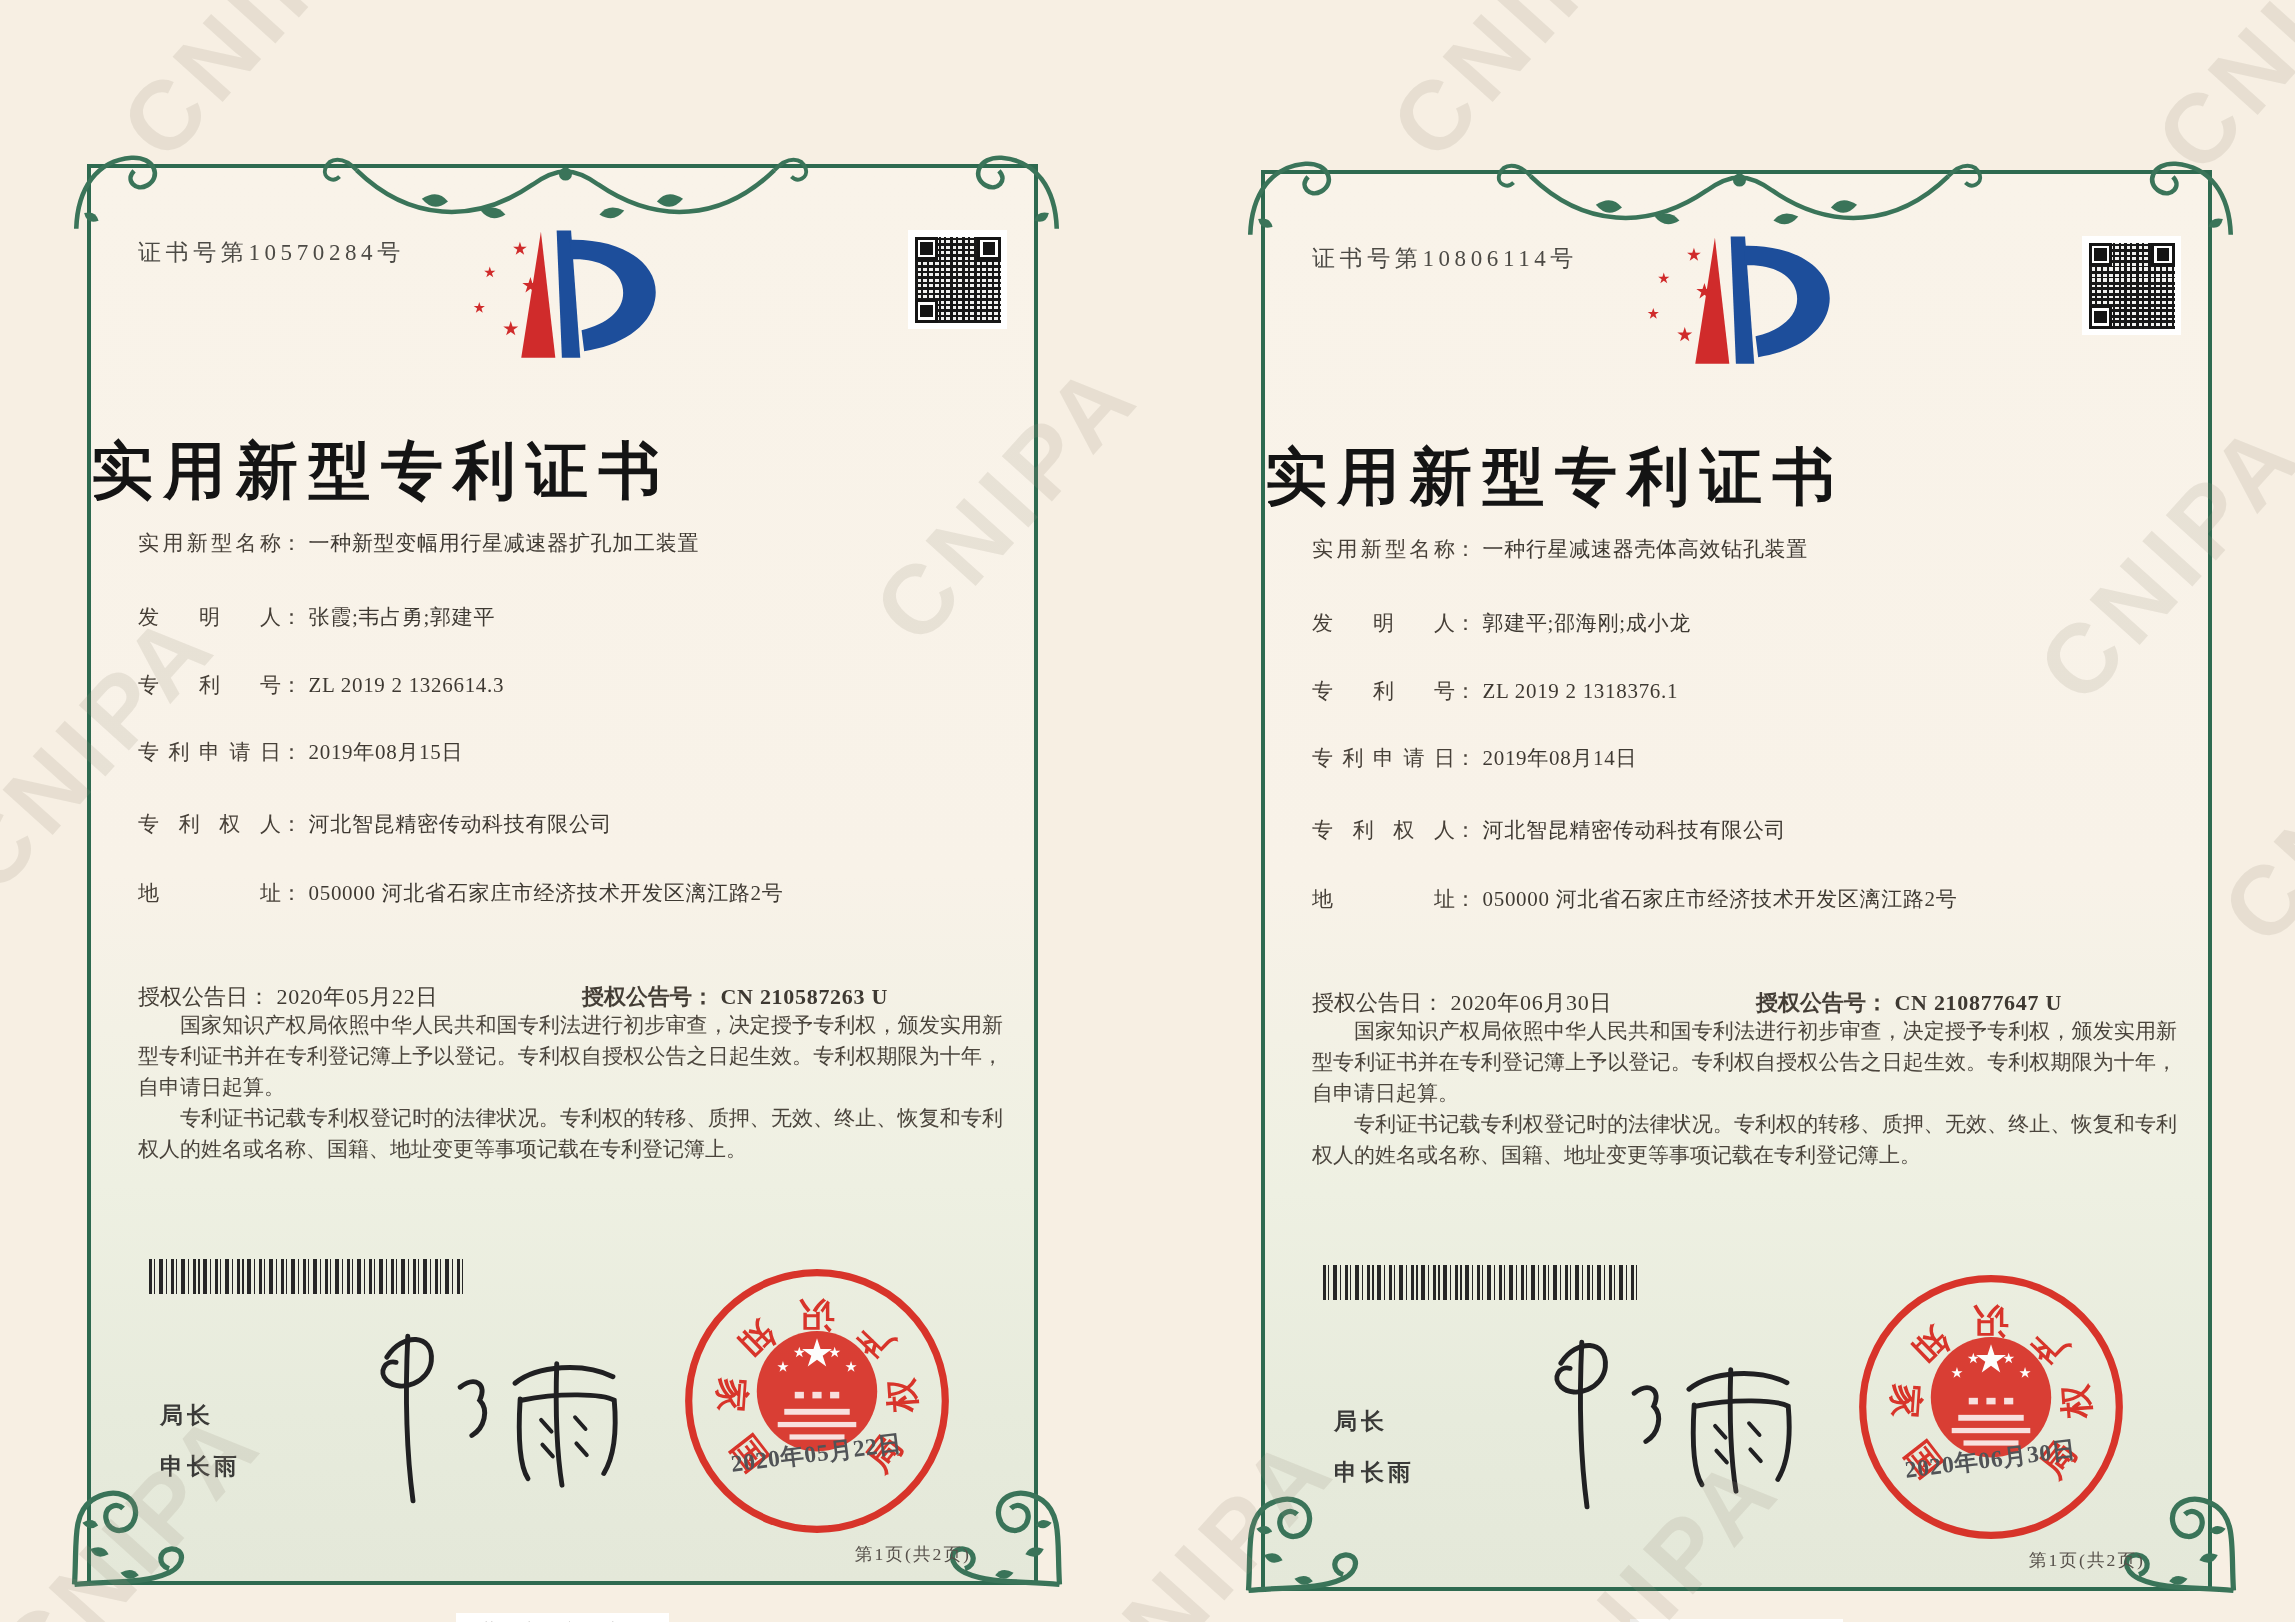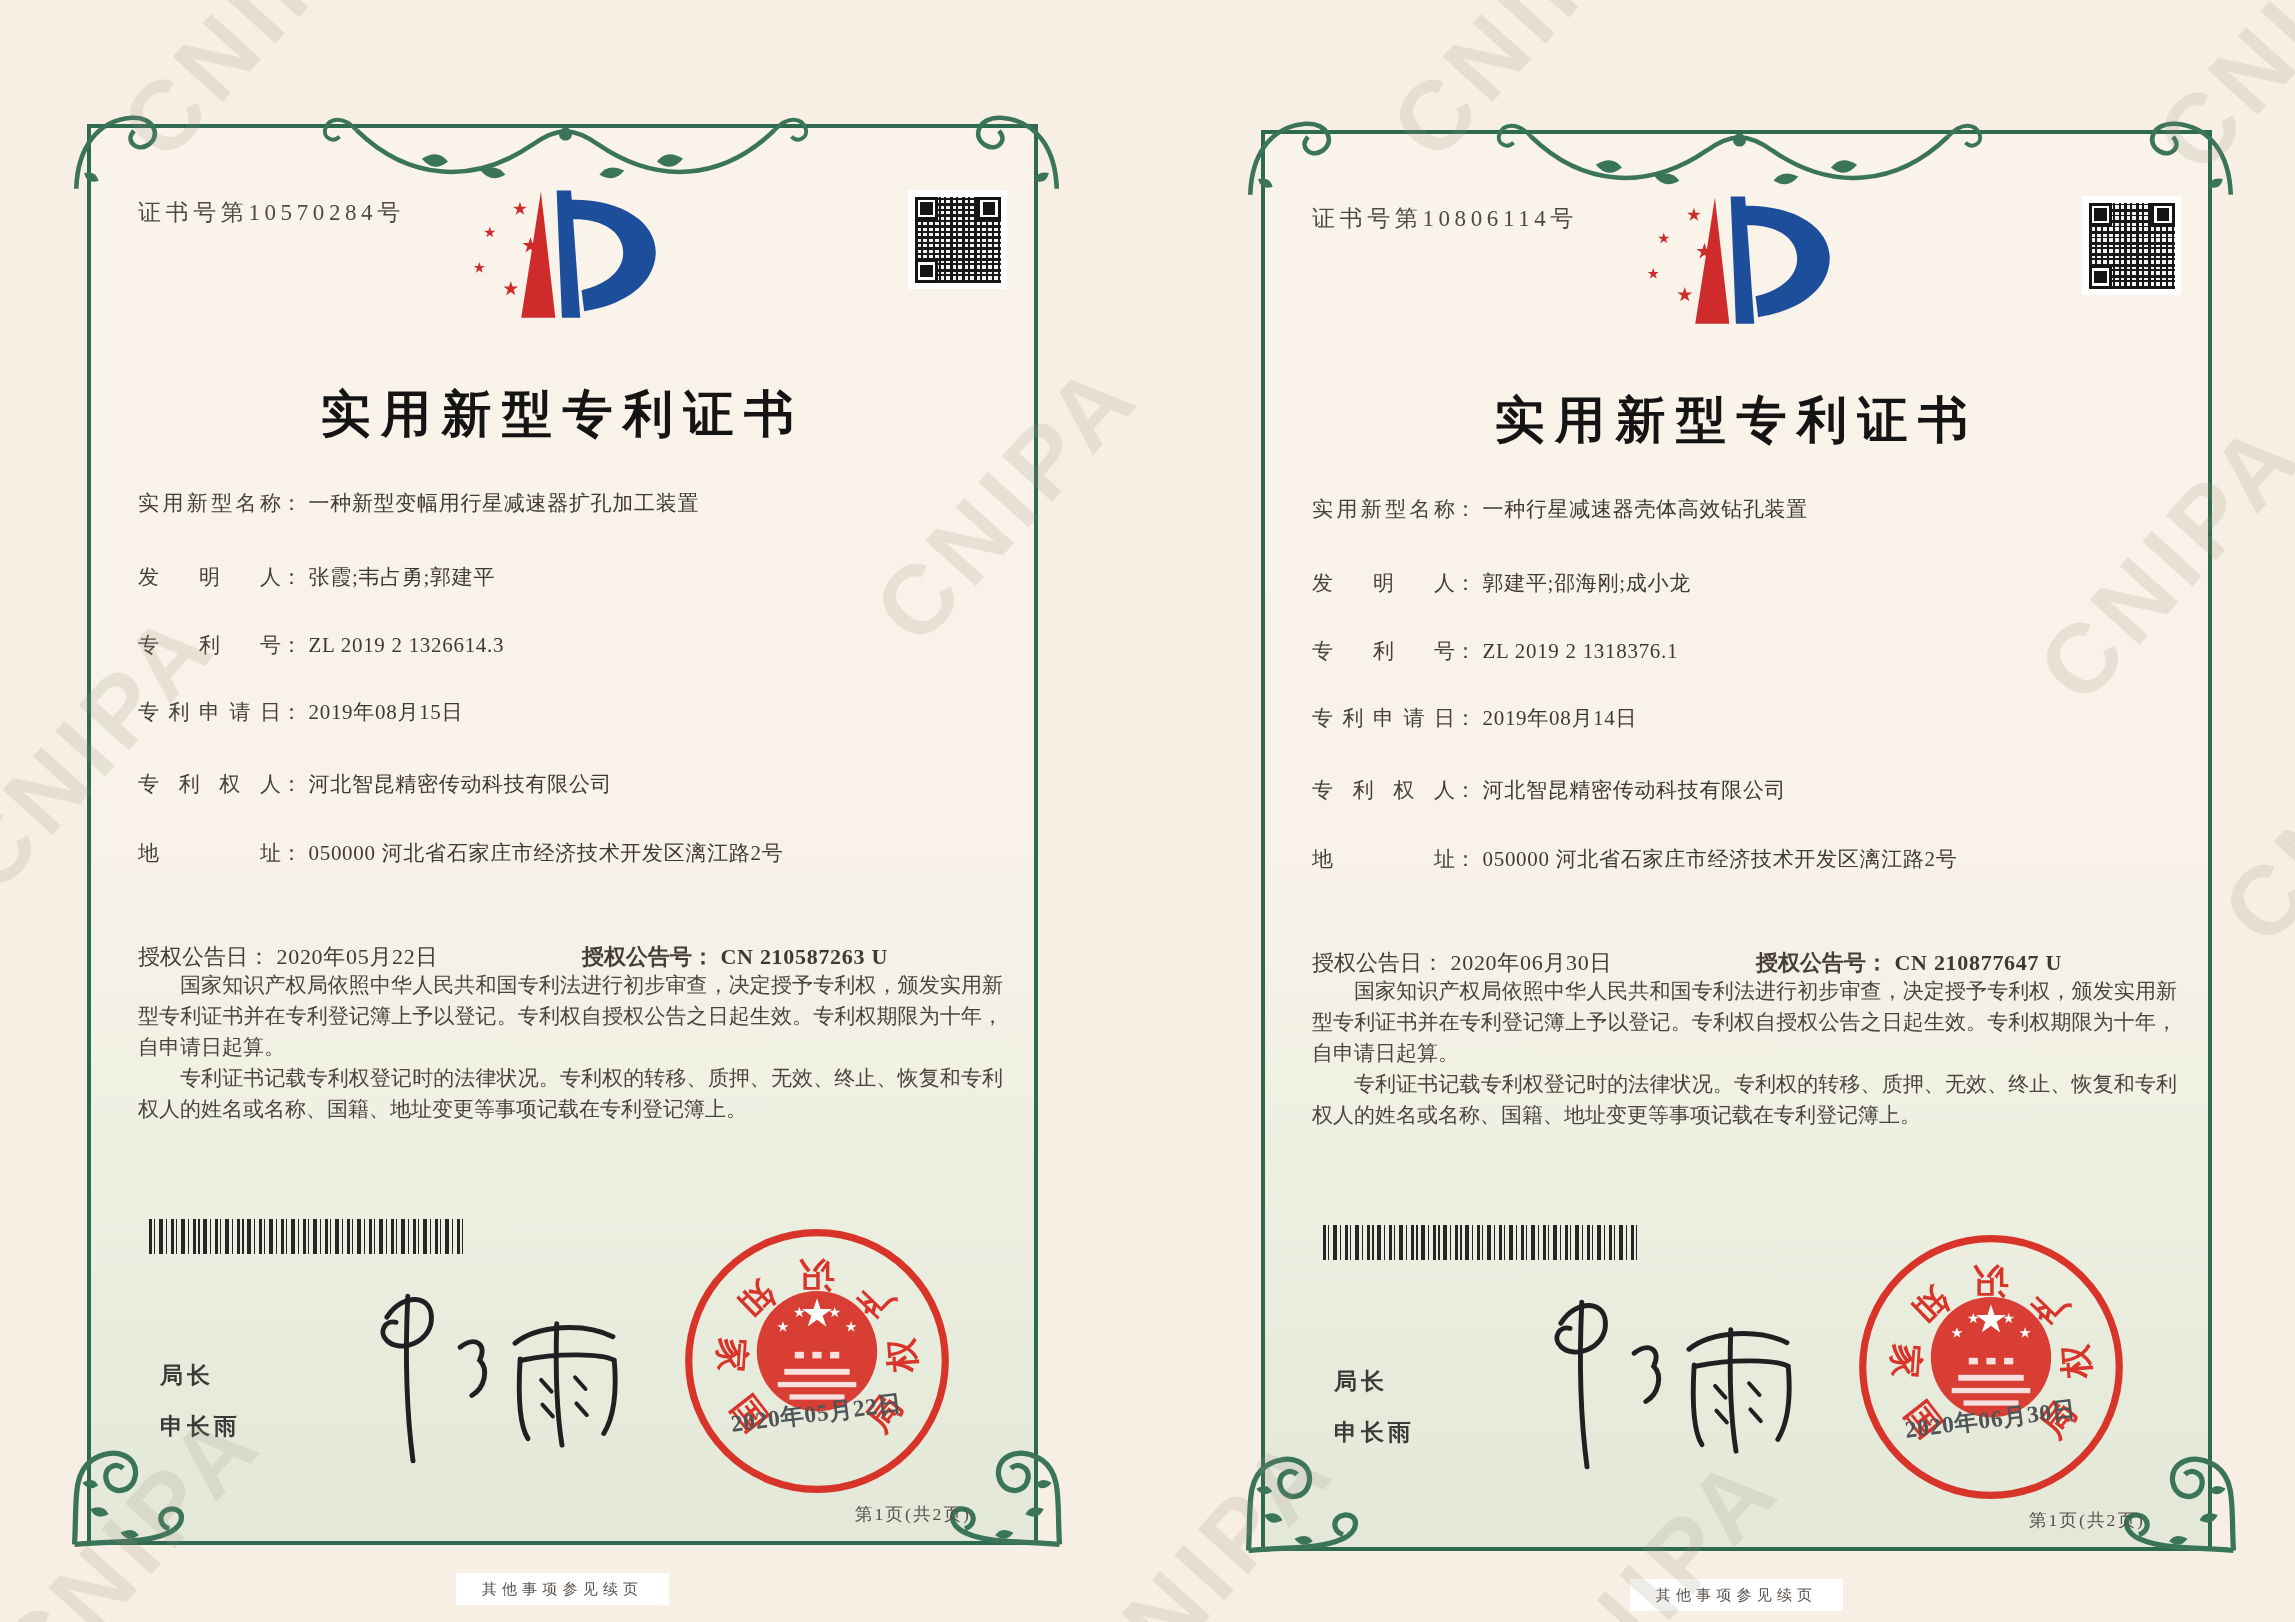--- a/index.html
+++ b/index.html
@@ -2,29 +2,29 @@
 <html style="font-size:10.5px"><head>
 <meta charset="utf-8">
 <style>
   html,body{margin:0;padding:0;}
   body{width:2295px;height:1623px;position:relative;overflow:hidden;
        background:#f7efe3;font-family:"Liberation Serif","DejaVu Serif",serif;}
 
   
   .cert{position:absolute;width:951px;height:1421px;box-sizing:border-box;
         border:4.6px solid #2e6a50;
-        background:linear-gradient(180deg,#f9f3e9 0%,#f8f2e8 50%,#eef0e2 72%,#e7ebdc 88%,#e4e8d9 100%);}
+        background:linear-gradient(180deg,#f9f3e9 0%,#f8f2e8 50%,#eef0e2 72%,#e7ebdc 88%,#e4e8d9 100%);margin-top:40px;}
   .cert-left{left:87px;top:124px;}
   .cert-right{left:1261px;top:130px;}
 
   .certno{position:absolute;left:47px;top:69px;font-size:23px;color:#4c4a45;
           letter-spacing:4.6px;white-space:nowrap;}
 
-  .title{position:absolute;left:0;top:219px;width:100%;text-align:center;
-         font-size:50px;font-weight:bold;color:#141414;letter-spacing:10.5px;}
+  .title{position:absolute;left:0;top:219px;width:100%;
+         font-size:62px;font-weight:bold;color:#141414;letter-spacing:10.5px;}
 
   
   .logo{position:absolute;left:366px;top:52px;width:236px;height:164px;}
 
   
   .qr{position:absolute;left:817px;top:62px;width:99px;height:99px;background:#fff;}
   .qrpat{position:absolute;inset:6.5px;background-color:#f2f2f0;background-image:
      repeating-linear-gradient(90deg,#181818 0 2.6px,transparent 2.6px 5.9px,#181818 5.9px 7.9px,transparent 7.9px 11.8px),
      repeating-linear-gradient(0deg,#181818 0 2.6px,transparent 2.6px 6.5px,#181818 6.5px 8.5px,transparent 8.5px 11px);}
   .fp{position:absolute;width:23.6px;height:23.6px;border:3.9px solid #141414;background:#fff;box-sizing:border-box;}

